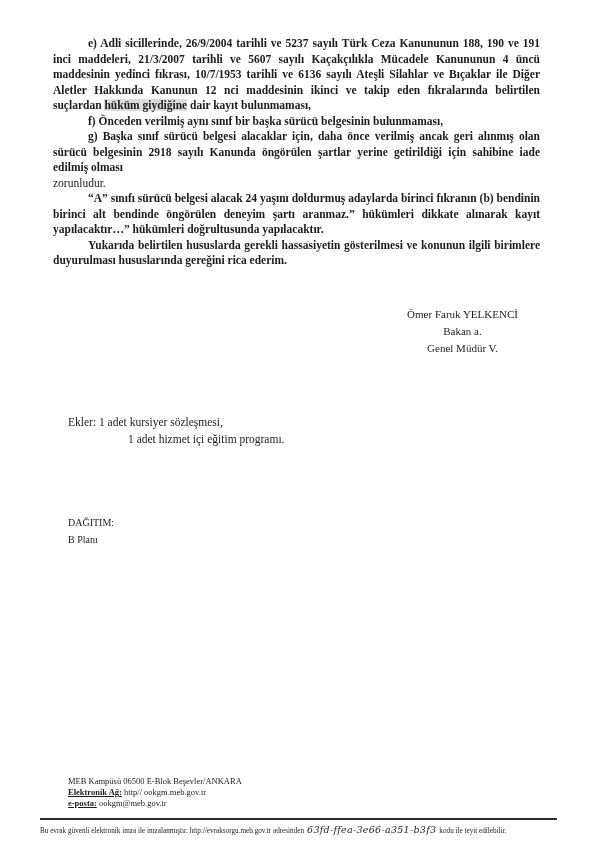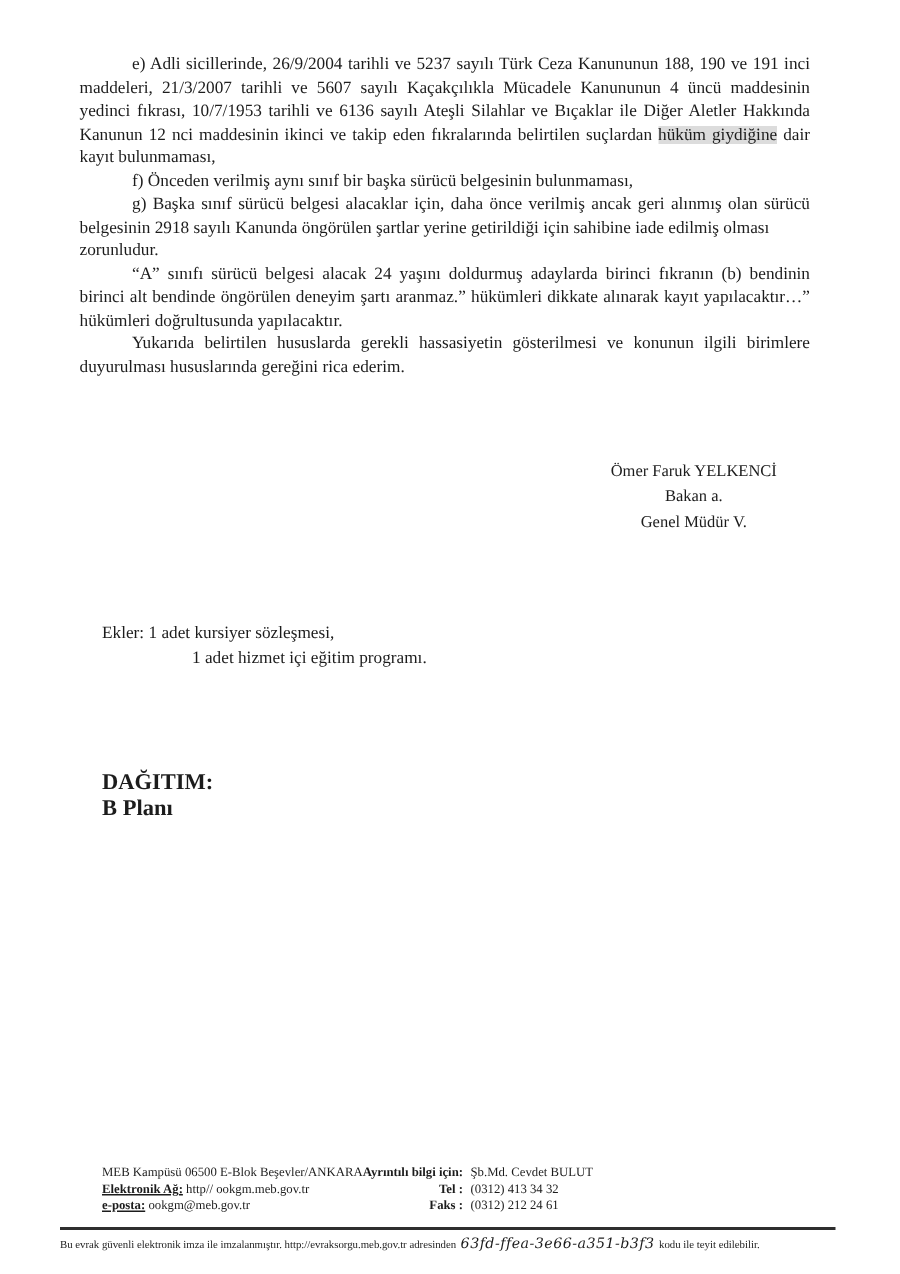--- a/index.html
+++ b/index.html
@@ -17,21 +17,21 @@
   .body-text {
     position: absolute;
     top: 36px;
     left: 53px;
     width: 487px;
     font-size: 11.5px;
     line-height: 15.5px;
     text-align: justify;
   }
   .body-text p { margin: 0; }
-  .body-text p.indent { text-indent: 35px; }
+  .body-text p.indent { text-indent: 35px; font-weight: bold; }
   .hl { background: var(--hl, #dedede); }
   
   .signature {
     position: absolute;
     top: 306px;
     left: 370px;
     width: 185px;
     text-align: center;
     font-size: 11px;
     line-height: 17px;
@@ -43,32 +43,31 @@
     left: 68px;
     font-size: 11.5px;
     line-height: 17px;
   }
   .attachments .att-line2 { margin-left: 60px; }
   
   .distribution {
     position: absolute;
     top: 514px;
     left: 68px;
-    font-size: 15px;
+    font-size: 10px;
     line-height: 17px;
-    font-weight: bold;
   }
   
   .footer {
     position: absolute;
     top: 776px;
     left: 68px;
     width: 450px;
     display: flex;
-    justify-content: flex-start;
+    justify-content: space-between;
     font-size: 8.5px;
     line-height: 11px;
   }
   .footer b { font-weight: bold; text-decoration: underline; }
   .footer-right {
     display: grid;
     grid-template-columns: auto auto;
     column-gap: 5px;
     line-height: 11px;
   }
@@ -129,28 +128,20 @@
     <div>DAĞITIM:</div>
     <div>B Planı</div>
   </div>
 
   <div class="footer">
     <div class="footer-left">
       <div>MEB  Kampüsü 06500 E-Blok Beşevler/ANKARA</div>
       <div><b>Elektronik Ağ:</b> <span>http// ookgm.meb.gov.tr</span></div>
       <div><b>e-posta:</b> <span>ookgm@meb.gov.tr</span></div>
     </div>
-    <div class="footer-right">
-      <span class="fr-label">Ayrıntılı bilgi için:</span>
-      <span class="fr-value">Şb.Md.  Cevdet BULUT</span>
-      <span class="fr-label">Tel :</span>
-      <span class="fr-value">(0312) 413 34 32</span>
-      <span class="fr-label">Faks :</span>
-      <span class="fr-value">(0312) 212 24 61</span>
-    </div>
   </div>
 
   <div class="footer-rule"></div>
 
   <div class="verification">
     <span>Bu evrak güvenli elektronik imza ile imzalanmıştır. http://evraksorgu.meb.gov.tr adresinden</span><span class="code">63fd-ffea-3e66-a351-b3f3</span><span>kodu ile teyit edilebilir.</span>
   </div>
 
 </div>
 

